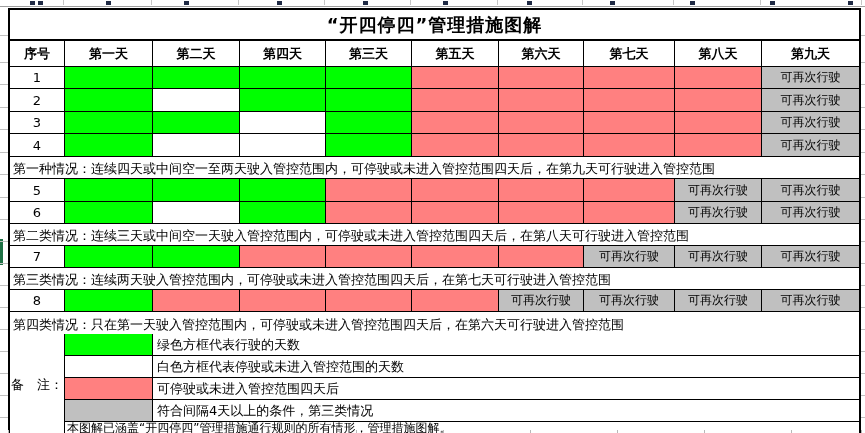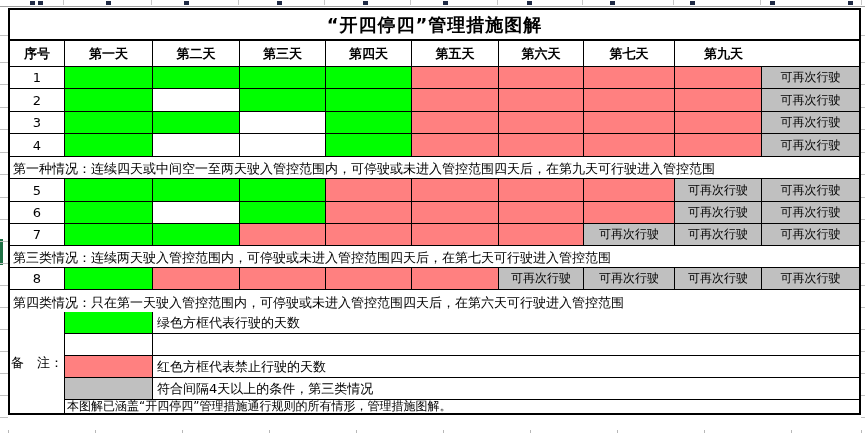--- a/index.html
+++ b/index.html
@@ -91,25 +91,26 @@
     </div>
 
   <div class="table">
     <div class="trow title-row" style="border-bottom-width:2px;height:31px;">
       <div class="cell title-cell">“开四停四”管理措施图解</div>
     </div>
     <div class="trow header-row" id="headerRow">
         <div class="cell" style="width: 55px;">序号</div>
         <div class="cell" style="width: 88px;">第一天</div>
         <div class="cell" style="width: 87px;">第二天</div>
+        <div class="cell" style="width: 86px;">第四天</div>
         <div class="cell" style="width: 86px;">第三天</div>
-        <div class="cell" style="width: 86px;">第四天</div>
         <div class="cell" style="width: 87px;">第五天</div>
         <div class="cell" style="width: 85px;">第六天</div>
         <div class="cell" style="width: 91px; text-align: right;">第七天</div>
+        <div class="cell" style="width: 87px;">第八天</div>
         <div class="cell" style="width: 97px;">第九天</div>
       </div>
     <div id="tableBody">
         <div class="trow data-row" style="height: 22px;">
           <div class="cell" style="width: 55px;">1</div>
           <div class="cell" style="width: 88px; background: rgb(0, 255, 0);"></div>
           <div class="cell" style="width: 87px; background: rgb(0, 255, 0);"></div>
           <div class="cell" style="width: 86px; background: rgb(0, 255, 0);"></div>
           <div class="cell" style="width: 86px; background: rgb(0, 255, 0);"></div>
           <div class="cell" style="width: 87px; background: rgb(255, 128, 128);"></div>
@@ -173,20 +174,23 @@
           <div class="cell" style="width: 55px;">6</div>
           <div class="cell" style="width: 88px; background: rgb(0, 255, 0);"></div>
           <div class="cell" style="width: 87px; background: rgb(255, 255, 255);"></div>
           <div class="cell" style="width: 86px; background: rgb(0, 255, 0);"></div>
           <div class="cell" style="width: 86px; background: rgb(255, 128, 128);"></div>
           <div class="cell" style="width: 87px; background: rgb(255, 128, 128);"></div>
           <div class="cell" style="width: 85px; background: rgb(255, 128, 128);"></div>
           <div class="cell" style="width: 91px; background: rgb(255, 128, 128);"></div>
           <div class="cell reuse-cell" style="width: 87px; background: rgb(192, 192, 192);">可再次行驶</div>
           <div class="cell reuse-cell" style="width: 97px; background: rgb(192, 192, 192);">可再次行驶</div>
+        </div>
+        <div class="trow exp-row" style="height: 22px;">
+          <div class="cell exp-cell">第二类情况：连续三天或中间空一天驶入管控范围内，可停驶或未进入管控范围四天后，在第八天可行驶进入管控范围</div>
         </div>
         <div class="trow data-row" style="height: 22px;">
           <div class="cell" style="width: 55px;">7</div>
           <div class="cell" style="width: 88px; background: rgb(0, 255, 0);"></div>
           <div class="cell" style="width: 87px; background: rgb(0, 255, 0);"></div>
           <div class="cell" style="width: 86px; background: rgb(255, 128, 128);"></div>
           <div class="cell" style="width: 86px; background: rgb(255, 128, 128);"></div>
           <div class="cell" style="width: 87px; background: rgb(255, 128, 128);"></div>
           <div class="cell" style="width: 85px; background: rgb(255, 128, 128);"></div>
           <div class="cell reuse-cell" style="width: 91px; background: rgb(192, 192, 192);">可再次行驶</div>
@@ -214,24 +218,25 @@
       </div>
     <div class="notes" id="notesArea">
       <div class="notes-label">备　注：</div>
       <div class="notes-right" id="notesRight">
           <div class="legend-row">
             <div class="legend-swatch" style="background: rgb(0, 255, 0);"></div>
             <div class="legend-text">绿色方框代表行驶的天数</div>
           </div>
           <div class="legend-row">
             <div class="legend-swatch" style="background: rgb(255, 255, 255);"></div>
+            <div class="legend-text">白色方框代表停驶或未进入管控范围的天数</div>
           </div>
           <div class="legend-row">
             <div class="legend-swatch" style="background: rgb(255, 128, 128);"></div>
-            <div class="legend-text">红色方框代表禁止行驶的天数</div>
+            <div class="legend-text">可停驶或未进入管控范围四天后</div>
           </div>
           <div class="legend-row">
             <div class="legend-swatch" style="background: rgb(192, 192, 192);"></div>
             <div class="legend-text">符合间隔4天以上的条件，第三类情况</div>
           </div>
           <div class="footer-row">本图解已涵盖“开四停四”管理措施通行规则的所有情形，管理措施图解。</div>
         </div>
     </div>
   </div>
 

